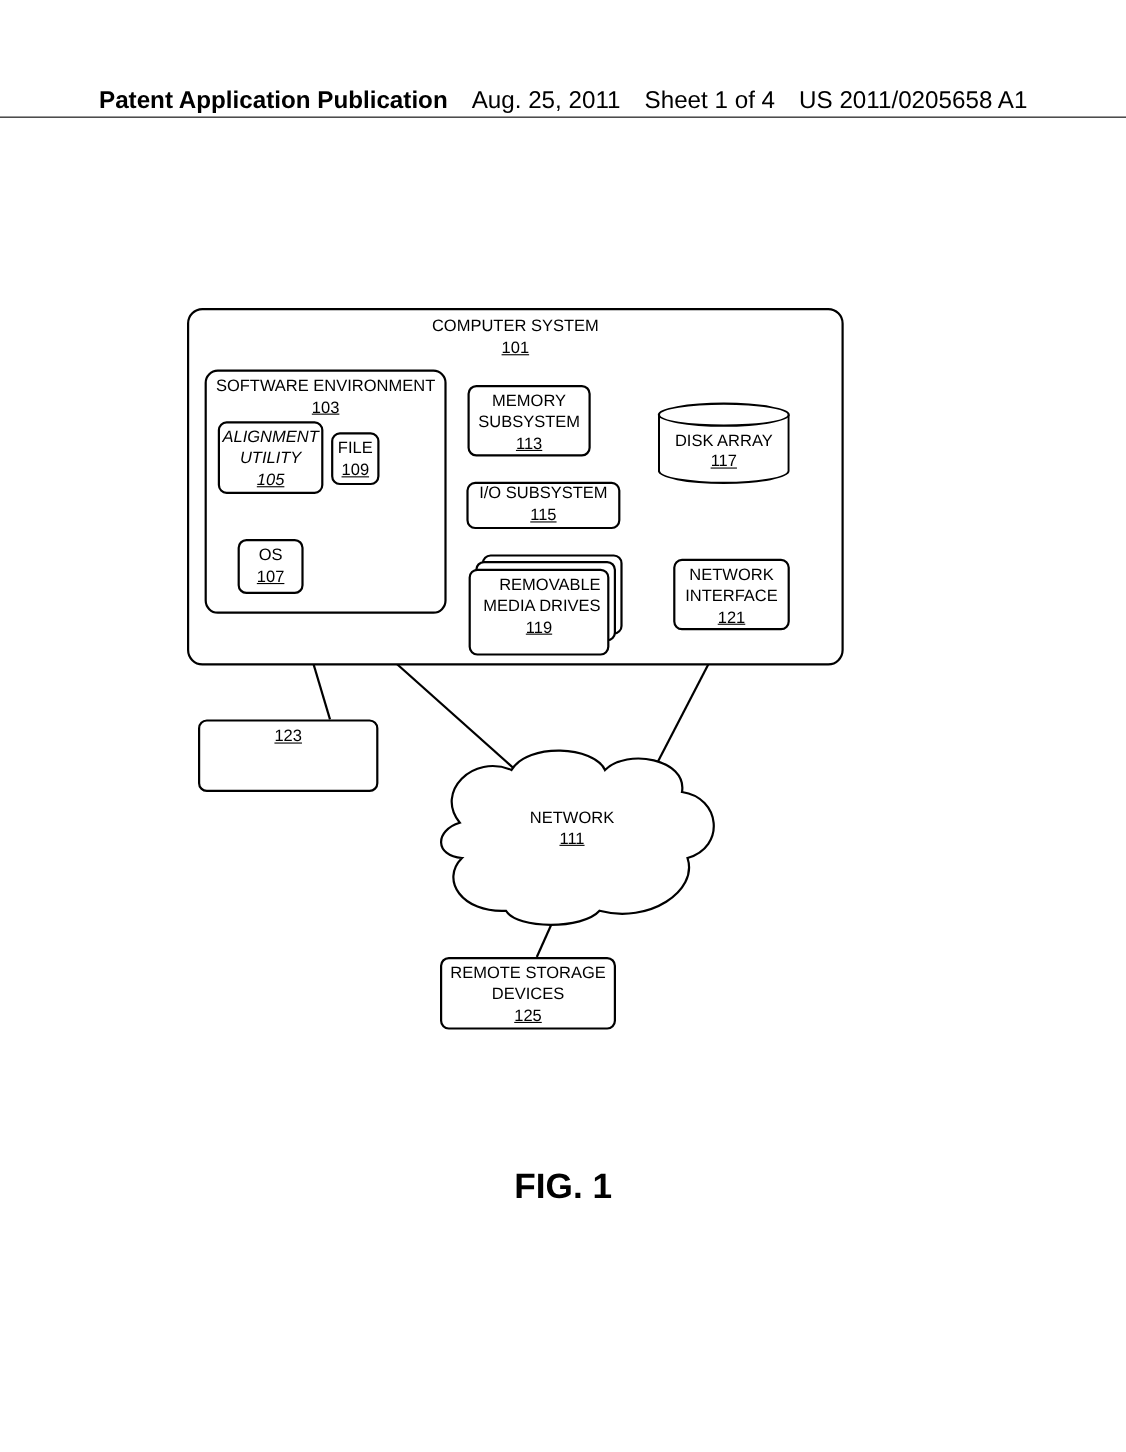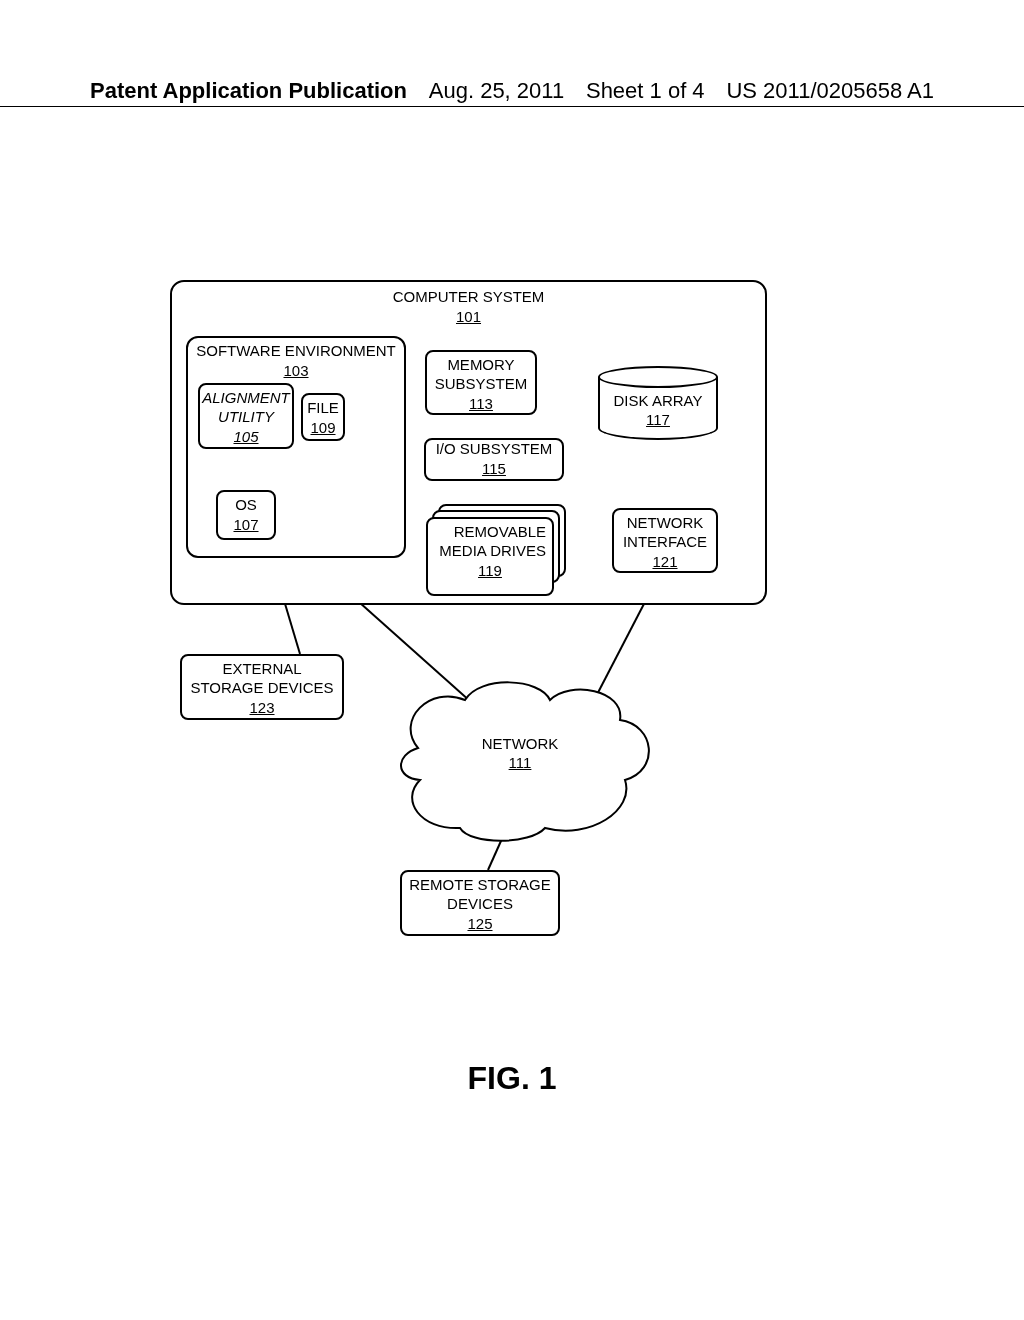--- a/index.html
+++ b/index.html
@@ -243,21 +243,20 @@
     <span class="label">REMOVABLE MEDIA DRIVES</span>
     <span class="ref">119</span>
   </div>
 
   <div id="network-interface" class="box">
     <span class="label">NETWORK INTERFACE</span>
     <span class="ref">121</span>
   </div>
 
   <div id="external-storage" class="box">
-    <span class="label">EXTERNAL STORAGE DEVICES</span>
     <span class="ref">123</span>
   </div>
 
   <div class="cloud-label">
     <span class="label">NETWORK</span><br>
     <span class="ref" style="text-decoration:underline;">111</span>
   </div>
 
   <div id="remote-storage" class="box">
     <span class="label">REMOTE STORAGE DEVICES</span>

